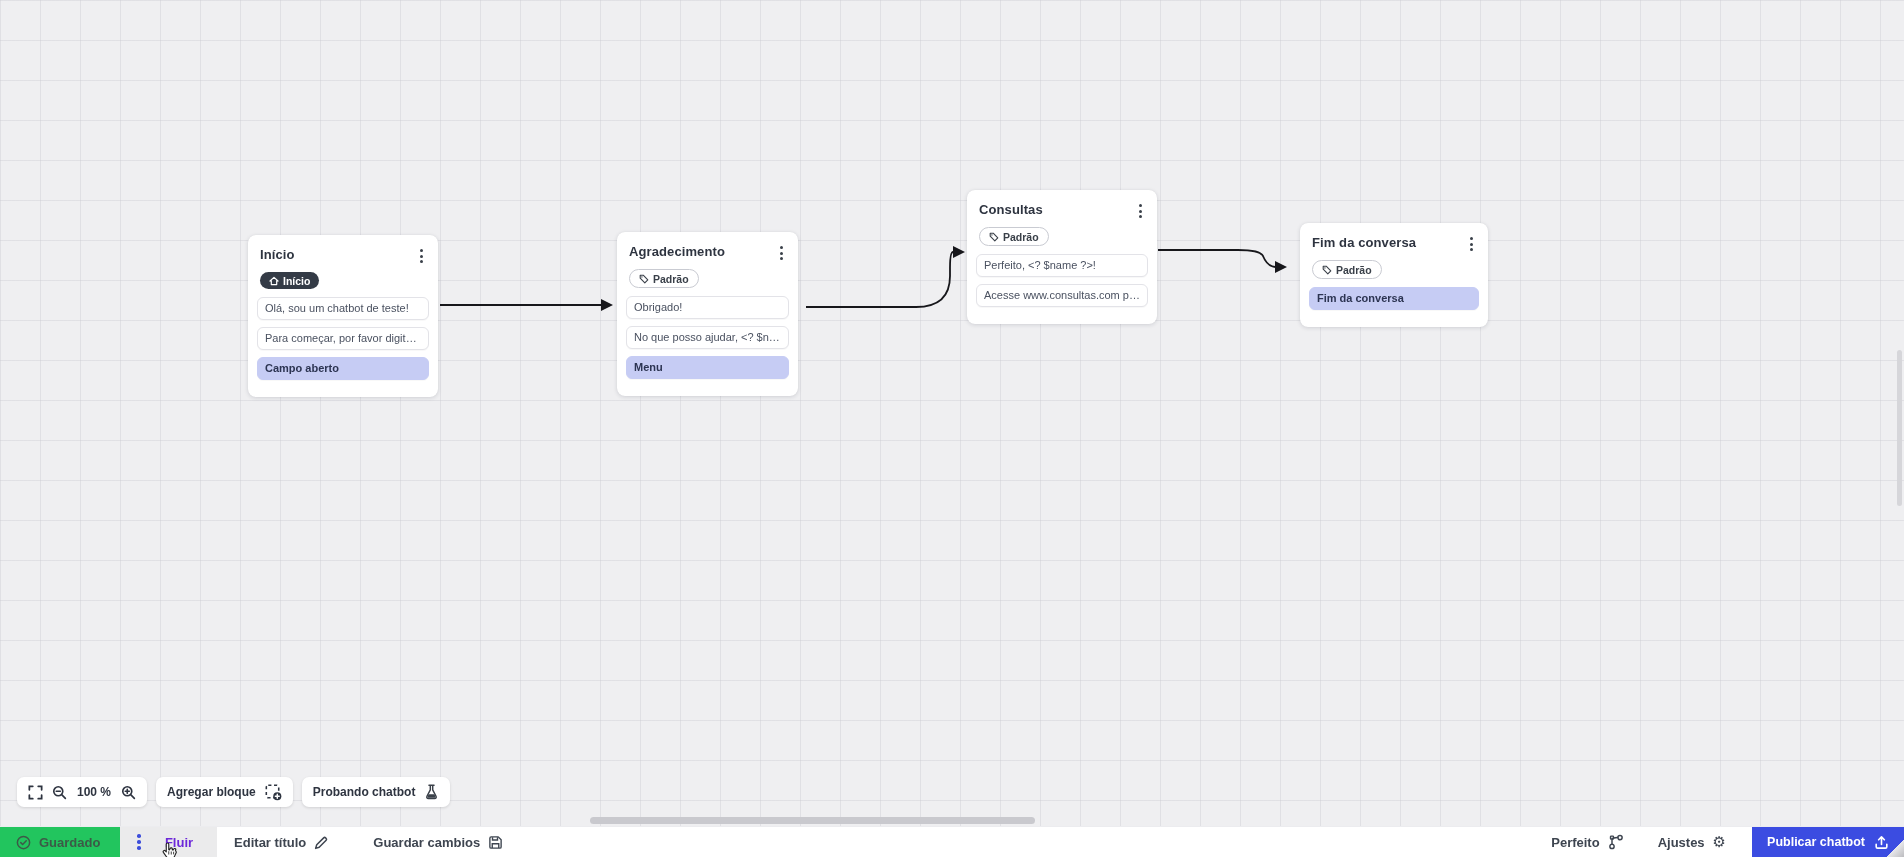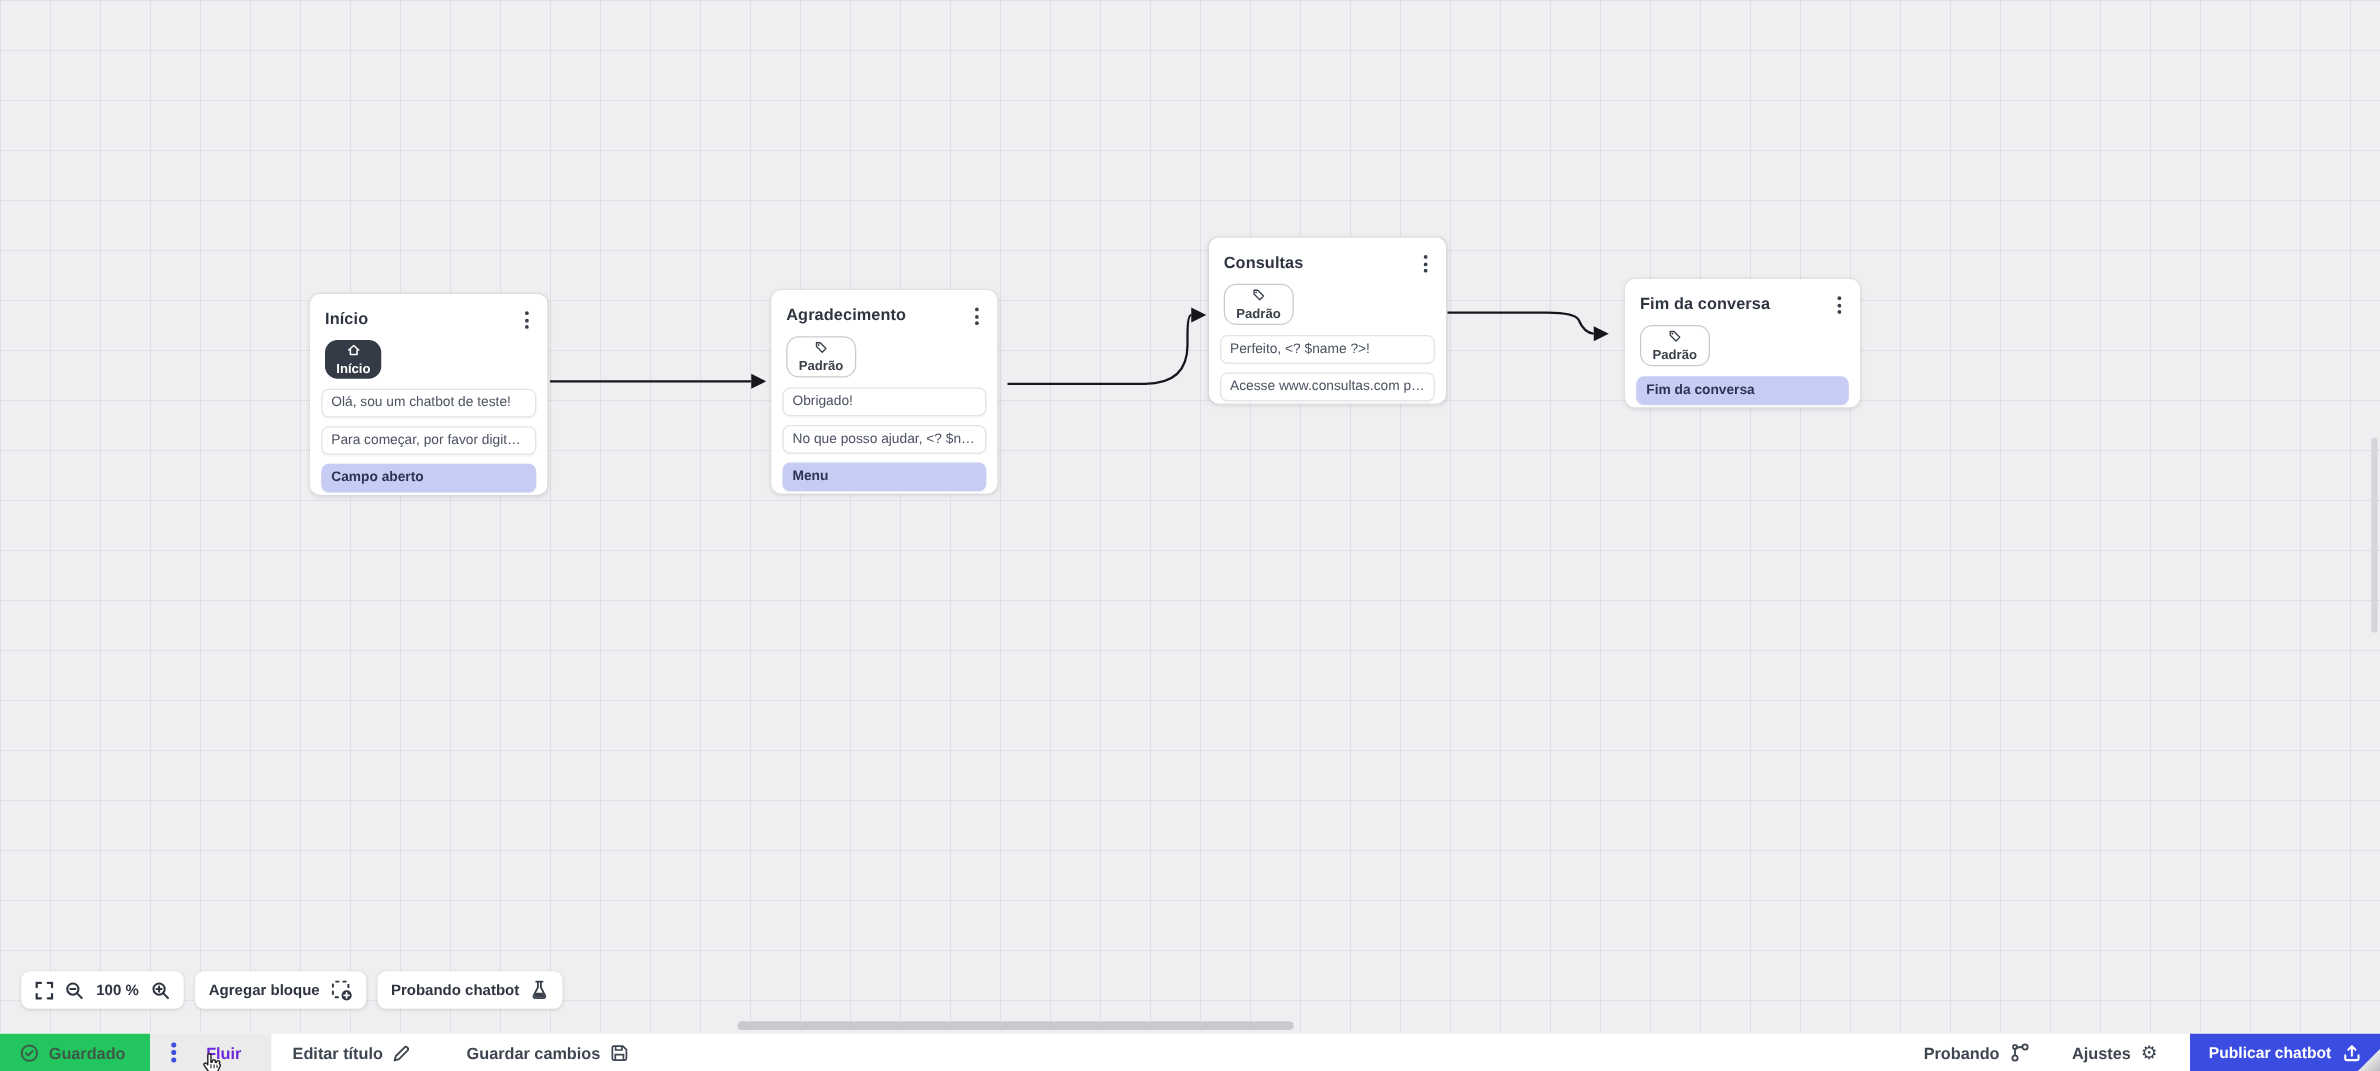--- a/index.html
+++ b/index.html
@@ -18,35 +18,35 @@
 
   
   .connectors { position:absolute; left:0; top:0; pointer-events:none; }
   .connectors path { fill:none; stroke:#17171b; stroke-width:1.8px; }
   .connectors polygon { fill:#17171b; }
 
   
   .node {
     position:absolute; background:#fff; border-radius:8px;
     box-shadow:0 1px 4px rgba(30,35,60,.14), 0 0 1px rgba(0,0,0,.08);
-    padding:10px 9px 2px 9px;
+    padding:10px 9px 17px 9px;
   }
   .node-inicio        { left:248px; top:235px; width:190px; }
   .node-agradecimento { left:617px; top:232px; width:181px; }
   .node-consultas     { left:967px; top:190px; width:190px; }
   .node-fim           { left:1290px; top:223px; width:188px;margin-left:10px; }
 
   .node-header { display:flex; justify-content:space-between; align-items:flex-start; padding:2px 2px 0 3px; }
   .node-title  { font-size:13px; font-weight:700; color:#2e3440; letter-spacing:.1px; }
   .kebab { display:flex; flex-direction:column; gap:2.5px; align-items:center; padding:2px 4px; cursor:pointer; }
   .kebab i { width:3px; height:3px; border-radius:50%; background:#3a4049; }
   .kebab.blue i { background:#3d4edb; width:3.5px; height:3.5px; }
 
   .badge { display:inline-flex; align-items:center; gap:4px; border-radius:10px;
-           padding:2.5px 9px; font-size:10.5px; font-weight:700; margin:7px 0 1px 3px;flex-direction:column; }
+           padding:2.5px 9px; font-size:10.5px; font-weight:700; margin:7px 0 1px 3px; }
   .badge.dark   { background:#343b46; color:#fff; }
   .badge.outline{ background:#fff; color:#3a4049; border:1px solid #c9cbd2; }
   .badge svg { display:block; }
 
   .row {
     margin-top:7px; height:23px; line-height:21px; padding:0 7px;
     border:1px solid #e3e3e8; border-radius:6px; background:#fff;
     font-size:11px; color:#4a5160; white-space:nowrap; overflow:hidden;
     text-overflow:ellipsis; box-shadow:0 1px 1px rgba(0,0,0,.03); cursor:pointer;
   }
@@ -263,21 +263,21 @@
     </div>
     <div class="sb-item save-changes">
       <span>Guardar cambios</span>
       <svg width="15" height="15" viewBox="0 0 12 12">
         <path d="M1.5 2.5 C1.5 1.9 1.9 1.5 2.5 1.5 H8.2 L10.5 3.8 V9.5 C10.5 10.1 10.1 10.5 9.5 10.5 H2.5 C1.9 10.5 1.5 10.1 1.5 9.5 Z" fill="none" stroke="#3e4550" stroke-width="1.1" stroke-linejoin="round"></path>
         <path d="M3.6 1.7 V4 H7.6 V1.7 M3.4 10.3 V7 H8.6 V10.3" fill="none" stroke="#3e4550" stroke-width="1.1"></path>
       </svg>
     </div>
     <div class="sb-spacer"></div>
     <div class="sb-item versions">
-      <span>Probando</span>
+      <span>Perfeito</span>
       <svg width="16" height="16" viewBox="0 0 12 12">
         <circle cx="3" cy="9.3" r="1.6" fill="none" stroke="#3e4550" stroke-width="1.1"></circle>
         <circle cx="9" cy="2.7" r="1.6" fill="none" stroke="#3e4550" stroke-width="1.1"></circle>
         <path d="M3 7.7 V4.5 M3 4.5 C3 3 4.5 2.7 7.4 2.7" fill="none" stroke="#3e4550" stroke-width="1.1" stroke-linecap="round"></path>
         <rect x="1.9" y="1.6" width="2.2" height="2.2" rx="0.5" fill="none" stroke="#3e4550" stroke-width="1.1"></rect>
       </svg>
     </div>
     <div class="sb-item settings">
       <span>Ajustes</span>
       <span class="gear-glyph">⚙</span>

